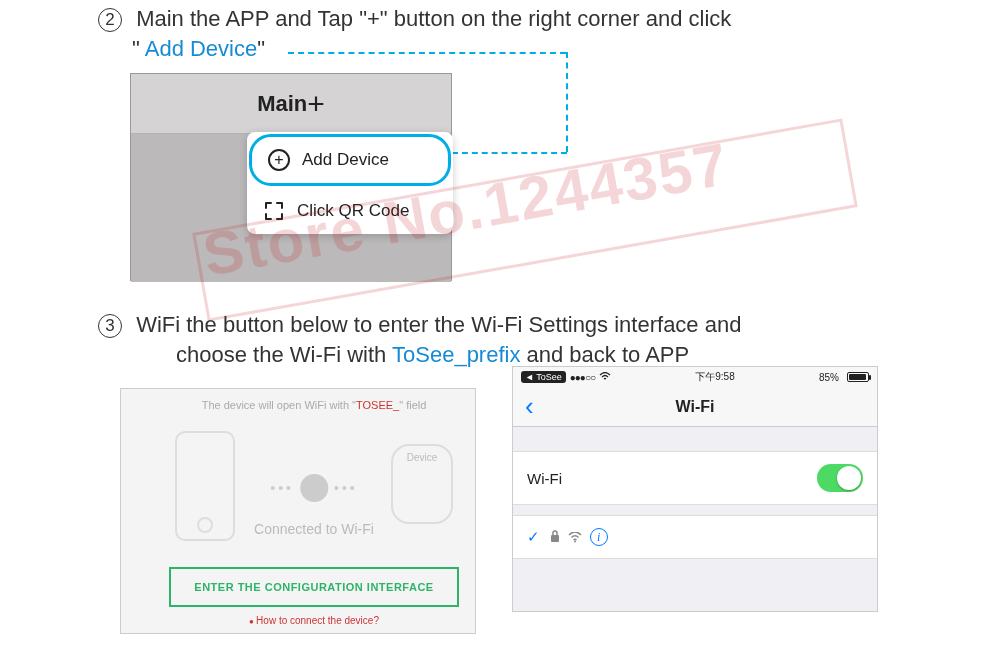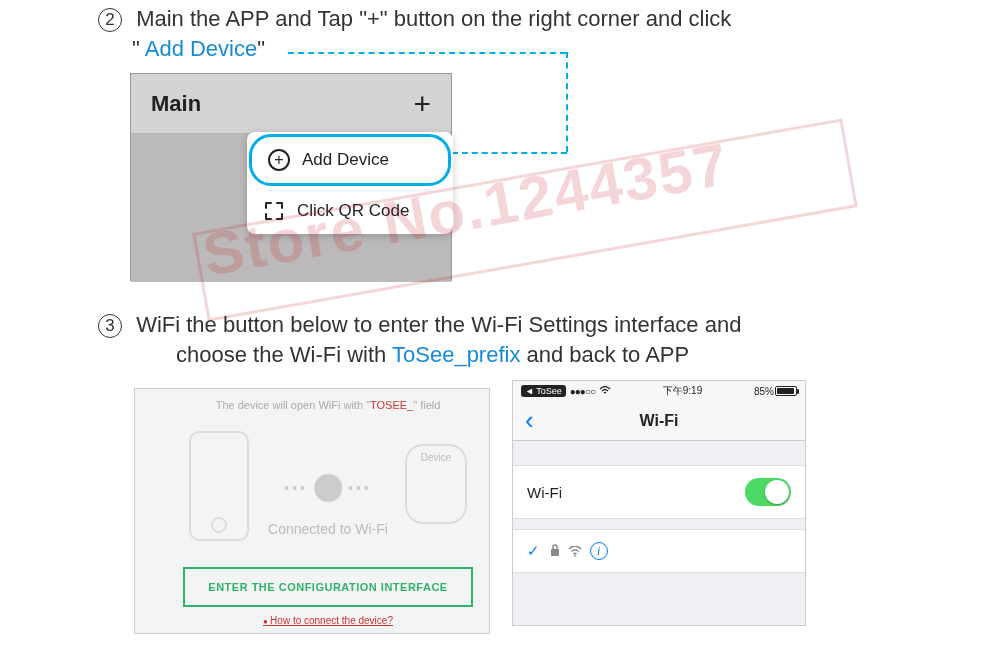--- a/index.html
+++ b/index.html
@@ -66,21 +66,21 @@
     width: 322px;
     height: 208px;
     border: 1px solid #999;
   }
   .shot1-header {
     height: 60px;
     background: #d5d3d3;
     border-bottom: 1px solid #b3b3b3;
     display: flex;
     align-items: center;
-    justify-content: space-between;
+    justify-content: center;
     padding: 4px 20px;
   }
   .shot1-title {
     font-size: 22px;
     font-weight: bold;
     color: #222;
   }
   .shot1-plus {
     font-size: 30px;
     font-weight: 300;
@@ -137,21 +137,21 @@
     border-top: 2px dashed #00aee7;
   }
   .connector-v {
     position: absolute;
     border-left: 2px dashed #00aee7;
   }
 
   
   .shot2 {
     position: absolute;
-    left: 134px;
+    left: 120px;
     top: 388px;
     width: 356px;
     height: 246px;
     border: 1px solid #ccc;
     background: #f4f4f4;
     font-size: 11px;
     padding-left: 32px;
   }
   .shot2-top {
     height: 170px;
@@ -225,51 +225,50 @@
     padding: 12px 4px;
     color: #2db36a;
     font-weight: bold;
     font-size: 11px;
     letter-spacing: 0.5px;
   }
   .help-link {
     text-align: center;
     font-size: 10px;
     color: #c33;
-    text-decoration: underline;
     margin-top: 8px;
   }
   .help-link::before {
     content: "● ";
     font-size: 8px;
   }
 
   
   .shot3 {
     position: absolute;
     left: 512px;
-    top: 380px;
-    width: 294px;
+    top: 366px;
+    width: 366px;
     height: 246px;
     border: 1px solid #ccc;
     background: #efeff4;
     font-size: 13px;
   }
   .ios-status {
     height: 20px;
     background: #f7f7f7;
     display: flex;
     align-items: center;
     padding: 0 8px;
     font-size: 10px;
     color: #222;
   }
   .ios-status .left { flex: 0 0 auto; display:flex; align-items:center; gap:4px;}
   .ios-status .center { flex: 1; text-align: center; }
-  .ios-status .right { flex: 0 0 auto; display:flex; align-items:center; gap:1px;}
+  .ios-status .right { flex: 0 0 auto; display:flex; align-items:center; gap:8px;}
   .back-pill {
     background: #222;
     color: #fff;
     border-radius: 3px;
     padding: 1px 4px;
     font-size: 9px;
   }
   .sigdots { letter-spacing: -1px; }
   .battery {
     width: 22px;
@@ -428,21 +427,21 @@
   <div class="ios-status">
     <div class="left">
       <span class="back-pill">◄ <span>ToSee</span></span>
       <span class="sigdots">●●●○○</span>
       <span>
         <svg width="12" height="9" viewBox="0 0 12 9">
             <path d="M1 3 Q6 -2 11 3 M3 5 Q6 2 9 5 M5 7 Q6 6 7 7" stroke="#222" stroke-width="1.2" fill="none"></path>
           </svg>
       </span>
     </div>
-    <div class="center">下午9:19</div>
+    <div class="center">下午9:58</div>
     <div class="right">
       <span>85%</span>
       <span class="battery">
           <span class="battery-fill"></span>
         </span>
     </div>
   </div>
   <div class="ios-nav">
     <span class="ios-back">‹</span>
     <span class="ios-nav-title">Wi-Fi</span>

